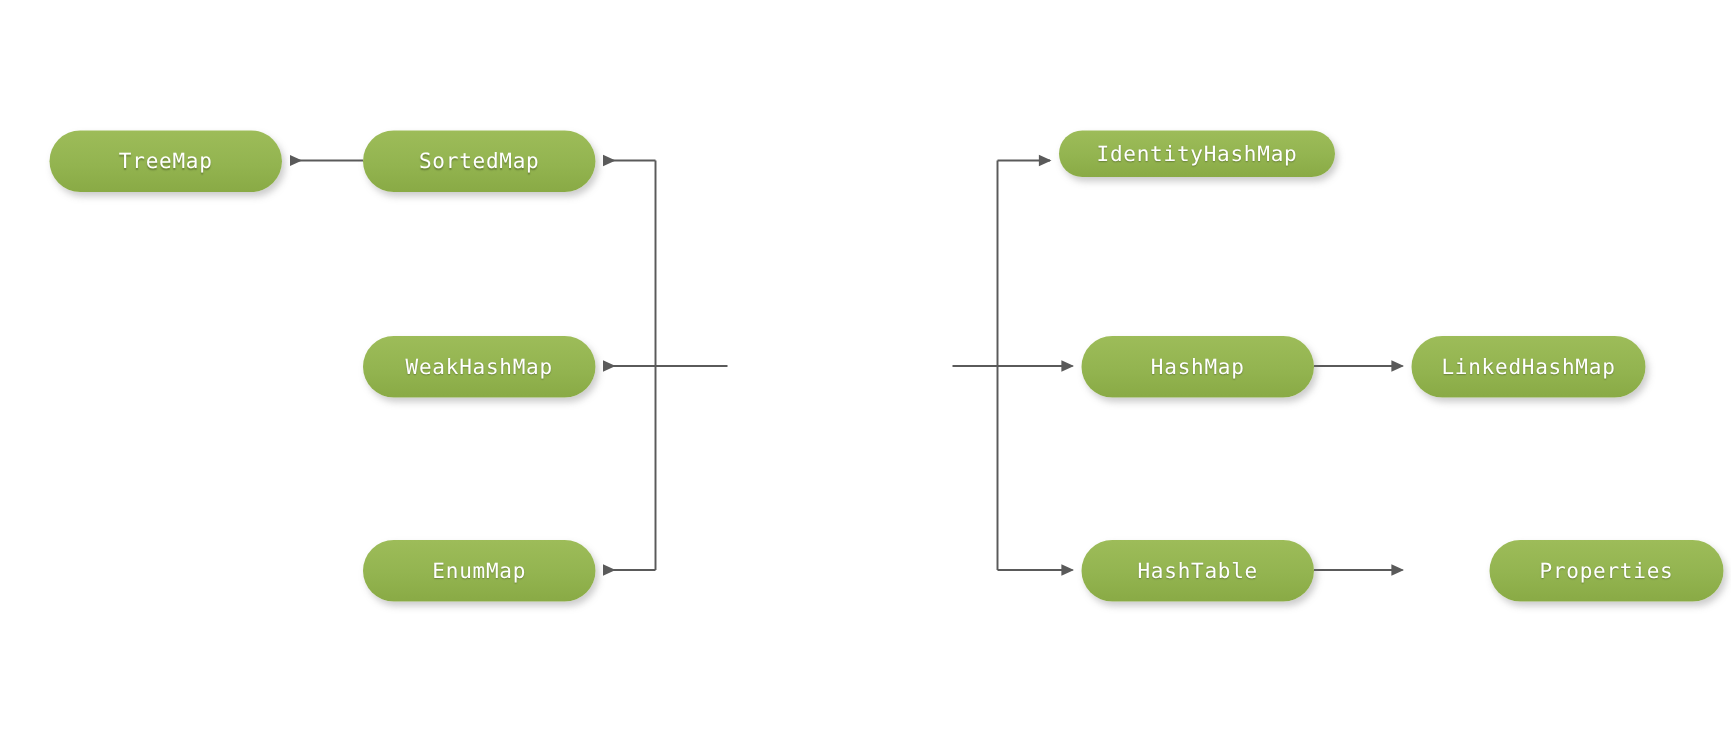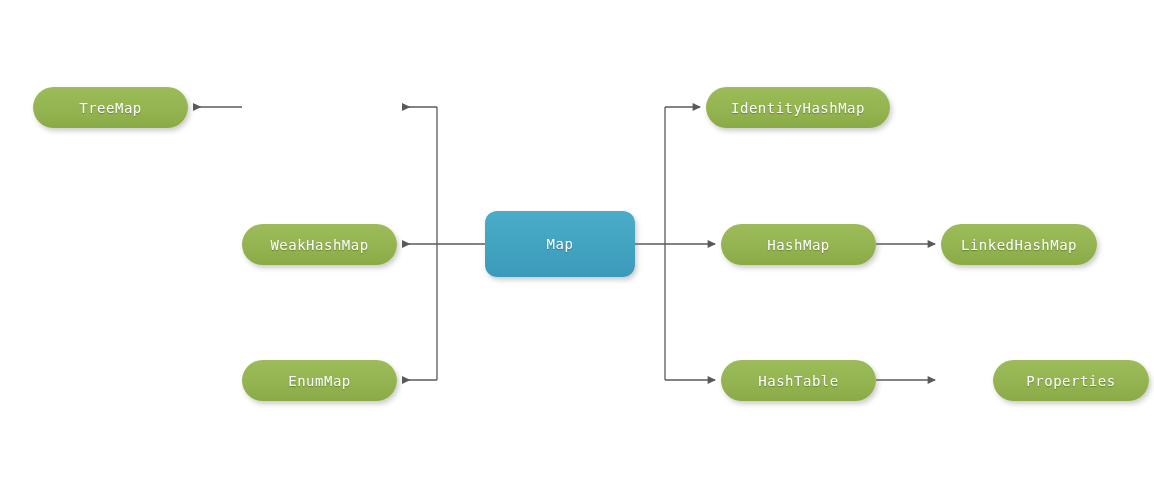--- a/index.html
+++ b/index.html
@@ -73,38 +73,38 @@
 
       <path d="M 635 244 L 715 244" marker-end="url(#arrow-right)"></path>
       <path d="M 665 107 L 665 380"></path>
       <path d="M 665 107 L 700 107" marker-end="url(#arrow-right)"></path>
       <path d="M 665 380 L 715 380" marker-end="url(#arrow-right)"></path>
       <path d="M 876 244 L 935 244" marker-end="url(#arrow-right)"></path>
       <path d="M 876 380 L 935 380" marker-end="url(#arrow-right)"></path>
     </g>
   </svg>
 
-  <div class="node node-root" style="left:485px; top:211px; width:150px; height:66px;">
-    <span>Map</span>
+
+  <div class="node node-leaf" style="left:242px; top:87px; width:155px; height:41px;">
+    <span>SortedMap</span>
   </div>
-
 
   <div class="node node-leaf" style="left:33px; top:87px; width:155px; height:41px;">
     <span>TreeMap</span>
   </div>
 
   <div class="node node-leaf" style="left:242px; top:224px; width:155px; height:41px;">
     <span>WeakHashMap</span>
   </div>
 
   <div class="node node-leaf" style="left:242px; top:360px; width:155px; height:41px;">
     <span>EnumMap</span>
   </div>
 
-  <div class="node node-leaf" style="left:706px; top:87px; width:184px; height:41px;text-align:center;">
+  <div class="node node-leaf" style="left:706px; top:87px; width:184px; height:31px;text-align:center;">
     <span>IdentityHashMap</span>
   </div>
 
   <div class="node node-leaf" style="left:721px; top:224px; width:155px; height:41px;text-align:right;">
     <span>HashMap</span>
   </div>
 
   <div class="node node-leaf" style="left:721px; top:360px; width:155px; height:41px;">
     <span>HashTable</span>
   </div>

